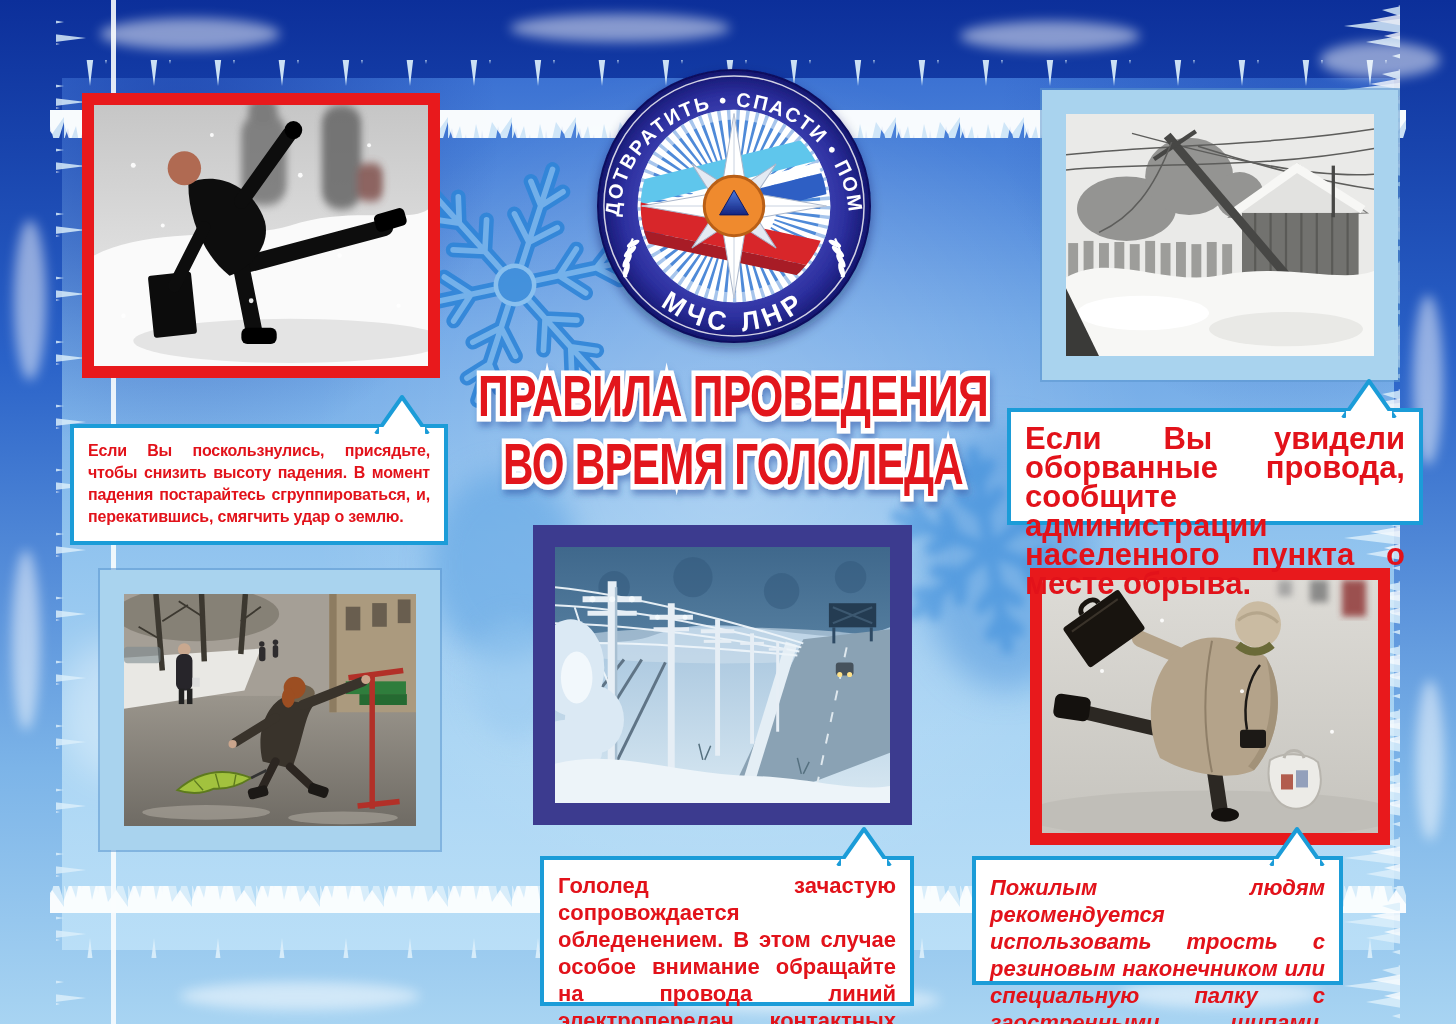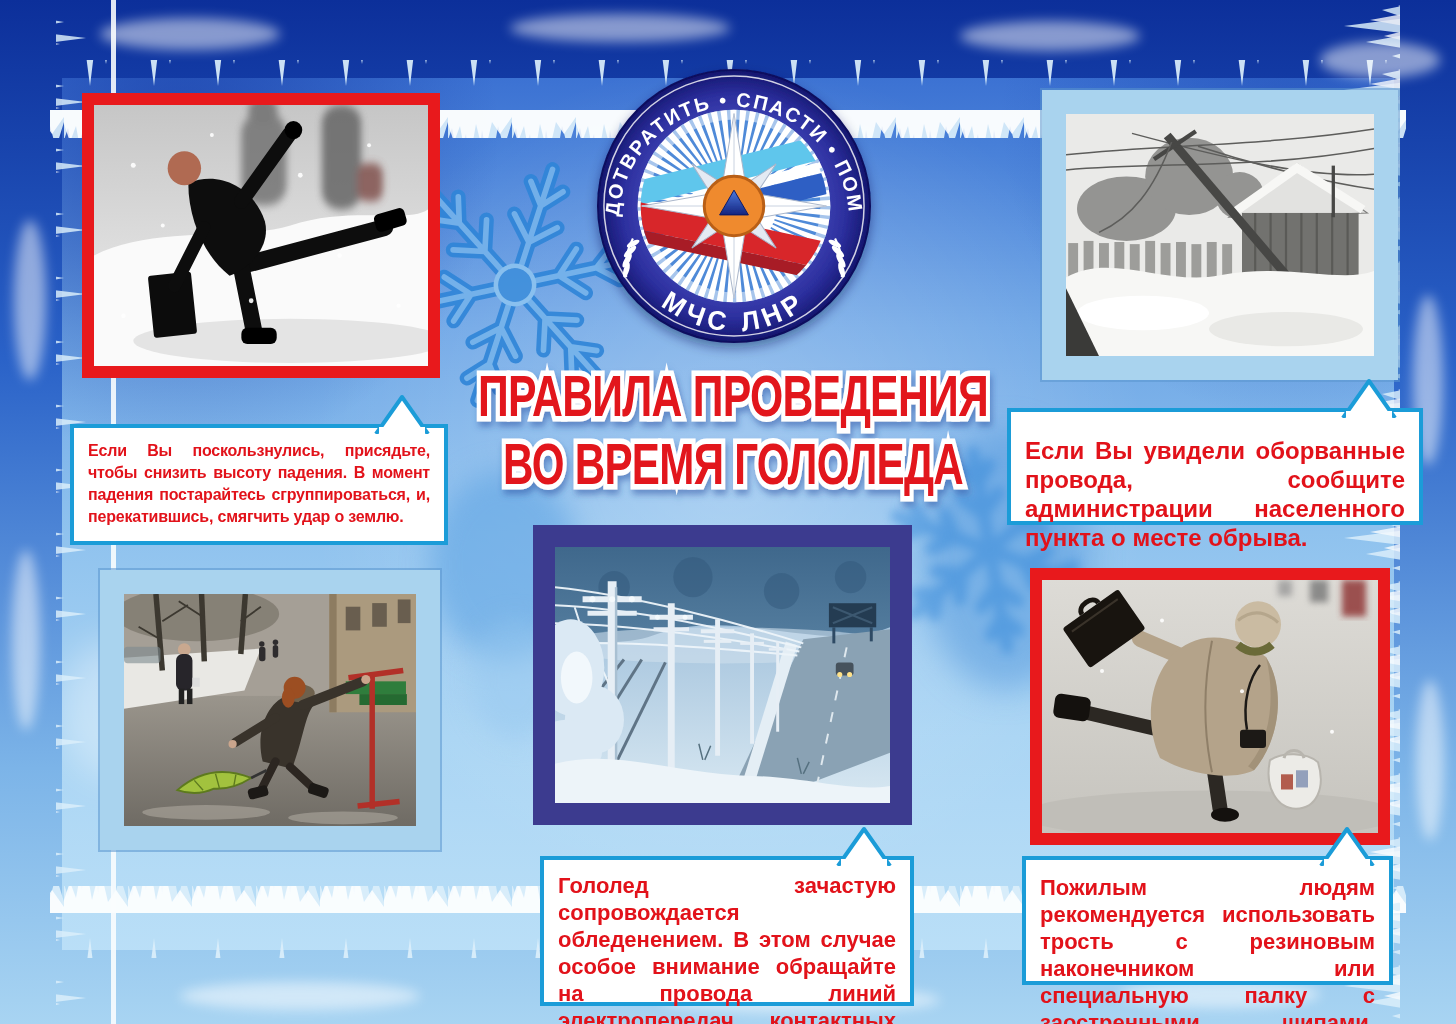--- a/index.html
+++ b/index.html
@@ -19,21 +19,21 @@
   .photo.red{border:12px solid #e8191c;}
   .photo.lightblue{border:24px solid #a9d3ee;box-shadow:0 0 0 2px rgba(90,150,205,.55);}
   .photo.navy{border:22px solid #3c3b8f;}
   .caption{
     position:absolute;background:#ffffff;border:4px solid #1b9cd8;box-sizing:border-box;
     z-index:3;color:#e2121a;font-weight:bold;
   }
   .caption .txt{padding:12px 14px;text-align:justify;}
   .caption .tail{position:absolute;top:-34px;width:56px;height:40px;}
   .cap1 .txt{font-size:16px;line-height:22px;letter-spacing:-0.2px;}
-  .cap2 .txt{font-size:24px;line-height:29px;padding-top:24px;}
+  .cap2 .txt{font-size:31px;line-height:29px;padding-top:12px;}
   .cap3 .txt{font-size:22px;line-height:26px;text-indent:78px;text-align-last:justify;}
   .cap4 .txt{font-size:22px;line-height:27px;text-align-last:justify;}
   .cap5 .txt{font-size:22px;line-height:27px;text-align-last:justify;padding-top:14px;}
   .title-svg{position:absolute;z-index:3;overflow:visible;}
   .title-svg text{
     font-family:"Liberation Sans",sans-serif;font-weight:bold;
     fill:#e2121a;stroke:#ffffff;stroke-width:11px;paint-order:stroke fill;
     letter-spacing:-1px;
   }
   .emblem{position:absolute;left:595px;top:64px;width:278px;height:284px;z-index:3;overflow:visible;}
@@ -533,21 +533,21 @@
 
 
   <div class="caption cap4" style="left:540px;top:856px;width:374px;height:150px;">
     <svg class="tail" style="left:292px;" viewBox="0 0 56 40" preserveAspectRatio="none">
       <path d="M2,40 L28,3 L54,40" fill="#ffffff" stroke="#1b9cd8" stroke-width="4" stroke-linejoin="round"></path>
       <rect x="5" y="33" width="46" height="7" fill="#ffffff"></rect>
     </svg>
     <div class="txt">Гололед зачастую сопровождается обледенением. В этом случае особое внимание обращайте на провода линий электропередач, контактных сетей электротранспорта.</div>
   </div>
 
-  <div class="caption cap5" style="left:1022px;top:856px;width:371px;height:129px;">
+  <div class="caption cap5" style="left:972px;top:856px;width:371px;height:129px;font-style:italic;">
     <svg class="tail" style="left:293px;" viewBox="0 0 56 40" preserveAspectRatio="none">
       <path d="M2,40 L28,3 L54,40" fill="#ffffff" stroke="#1b9cd8" stroke-width="4" stroke-linejoin="round"></path>
       <rect x="5" y="33" width="46" height="7" fill="#ffffff"></rect>
     </svg>
     <div class="txt">Пожилым людям рекомендуется использовать трость с резиновым наконечником или специальную палку с заостренными шипами.</div>
   </div>
 
 </div>
 
 </body></html>

